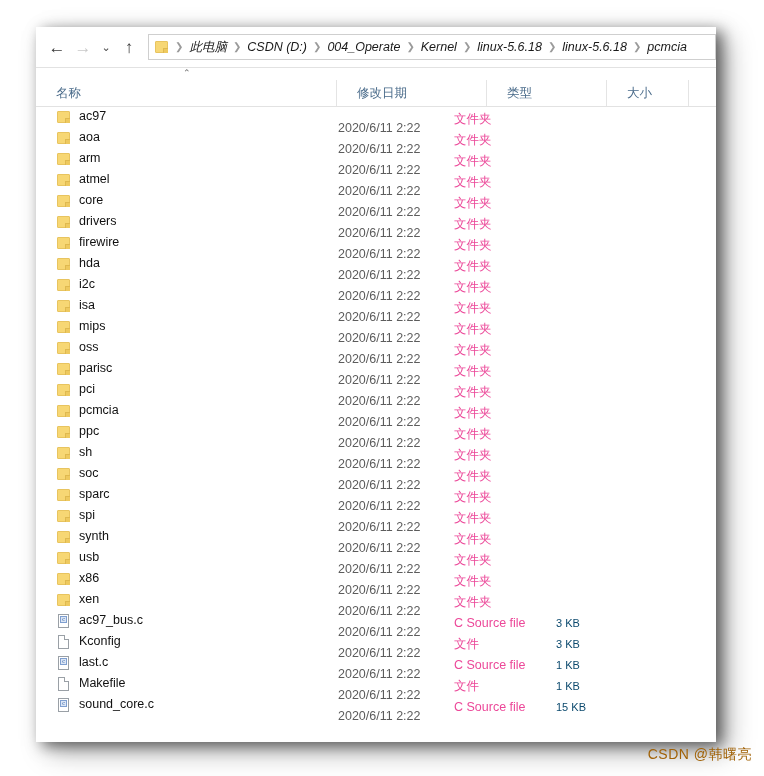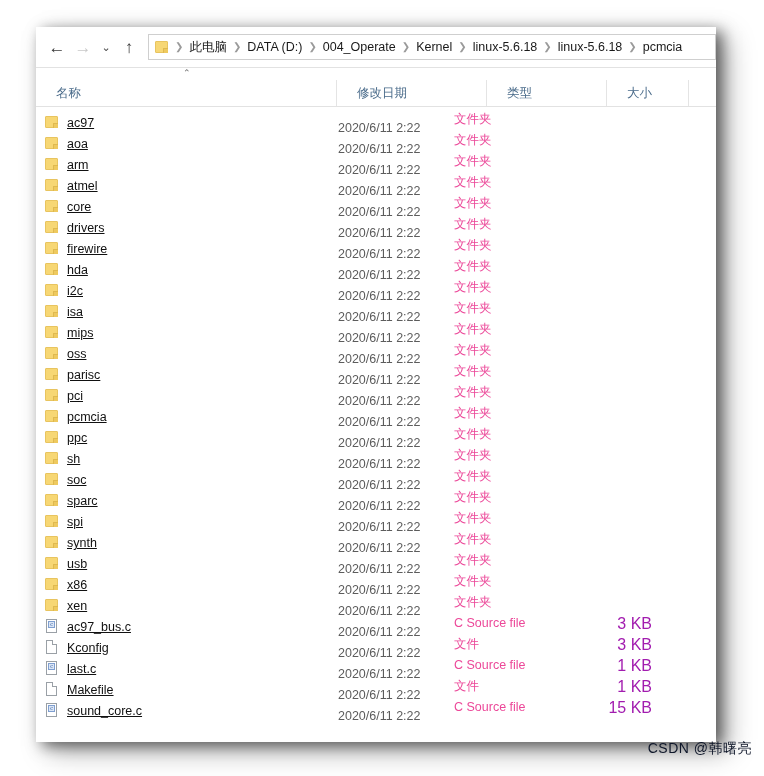--- a/index.html
+++ b/index.html
@@ -74,20 +74,21 @@
   .breadcrumb {
     display: flex;
     align-items: center;
     font-size: 12.5px;
     color: #1a1a1a;
     white-space: nowrap;
   }
   .crumb {
     padding: 0 3px;
     line-height: 20px;
+    font-style: italic;
   }
   .crumb-sep {
     color: #9a9a9a;
     font-size: 10px;
     padding: 0 3px;
     line-height: 20px;
     user-select: none;
   }
 
   
@@ -126,29 +127,28 @@
   #file-list {
     position: relative;
     margin-top: 2px;
   }
   .file-row {
     position: relative;
     height: 21px;
   }
   .cell-name {
     position: absolute;
-    left: 8px;
+    left: 20px;
     top: 0;
     height: 21px;
     display: flex;
-    align-items: flex-end;
+    align-items: flex-start;
     font-size: 12.5px;
     color: #111111;
     white-space: nowrap;
-    text-decoration: underline;
   }
   .cell-date {
     position: absolute;
     left: 302px;
     top: 9px;
     height: 21px;
     line-height: 21px;
     font-size: 12.5px;
     color: #5c5c5c;
     white-space: nowrap;
@@ -163,23 +163,22 @@
     color: #ec4899;
     white-space: nowrap;
   }
   .cell-size {
     position: absolute;
     left: 520px;
     width: 96px;
     top: 0;
     height: 21px;
     line-height: 21px;
-    font-size: 16px;
-    color: #a21caf;
-    text-align: right;
+    font-size: 11px;
+    color: #0c4a6e;
     white-space: nowrap;
   }
   .name-label { margin-left: 7px; }
 
   
   .icon-wrap {
     width: 16px;
     height: 16px;
     flex: 0 0 auto;
     position: relative;
@@ -253,23 +252,23 @@
     line-height: 5px;
     text-align: center;
     color: #1c4f9c;
     font-family: "Liberation Serif", serif;
   }
 
   
   #watermark {
     position: absolute;
     right: 12px;
-    bottom: 18px;
+    bottom: 12px;
     font-size: 14px;
-    color: #0f172a;
+    color: #a16207;
     letter-spacing: 0.5px;
     white-space: nowrap;
     user-select: none;
   }
 </style>
 </head>
 <body>
 
 <div id="explorer-window">
 
@@ -292,21 +291,21 @@
     </div>
 
     <div id="address-bar">
       <span class="addr-folder-icon">
         <span class="folder-ico" style="width:13px;height:12px;left:0;top:0;"></span>
       </span>
       <div class="breadcrumb" id="breadcrumb">
           <span class="crumb-sep">❯</span>
           <span class="crumb">此电脑</span>
           <span class="crumb-sep">❯</span>
-          <span class="crumb">DATA (D:)</span>
+          <span class="crumb">CSDN (D:)</span>
           <span class="crumb-sep">❯</span>
           <span class="crumb">004_Operate</span>
           <span class="crumb-sep">❯</span>
           <span class="crumb">Kernel</span>
           <span class="crumb-sep">❯</span>
           <span class="crumb">linux-5.6.18</span>
           <span class="crumb-sep">❯</span>
           <span class="crumb">linux-5.6.18</span>
           <span class="crumb-sep">❯</span>
           <span class="crumb">pcmcia</span>

